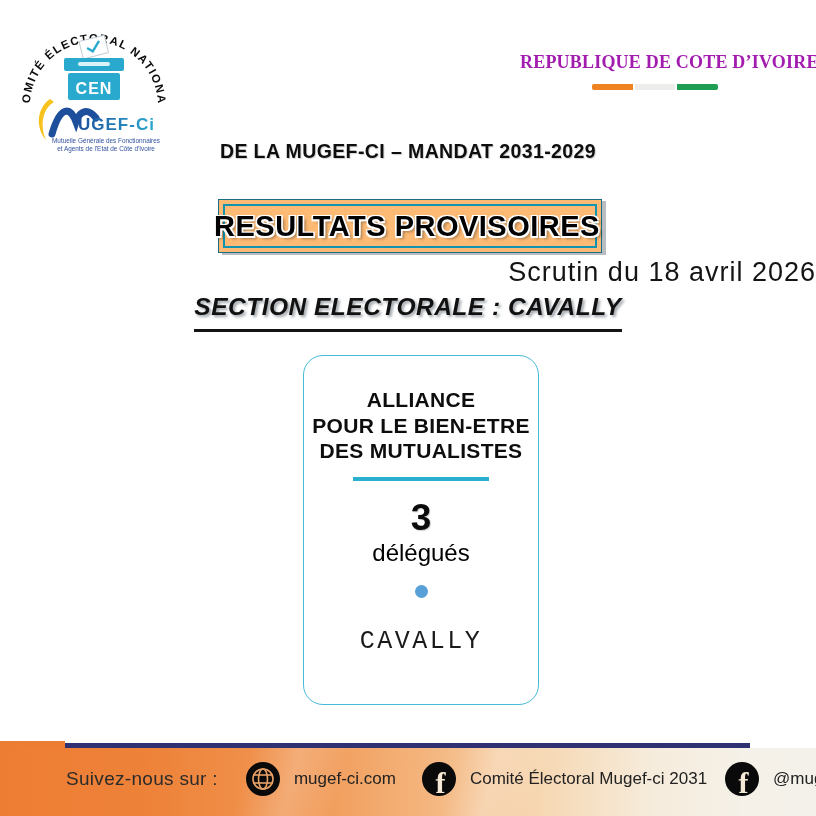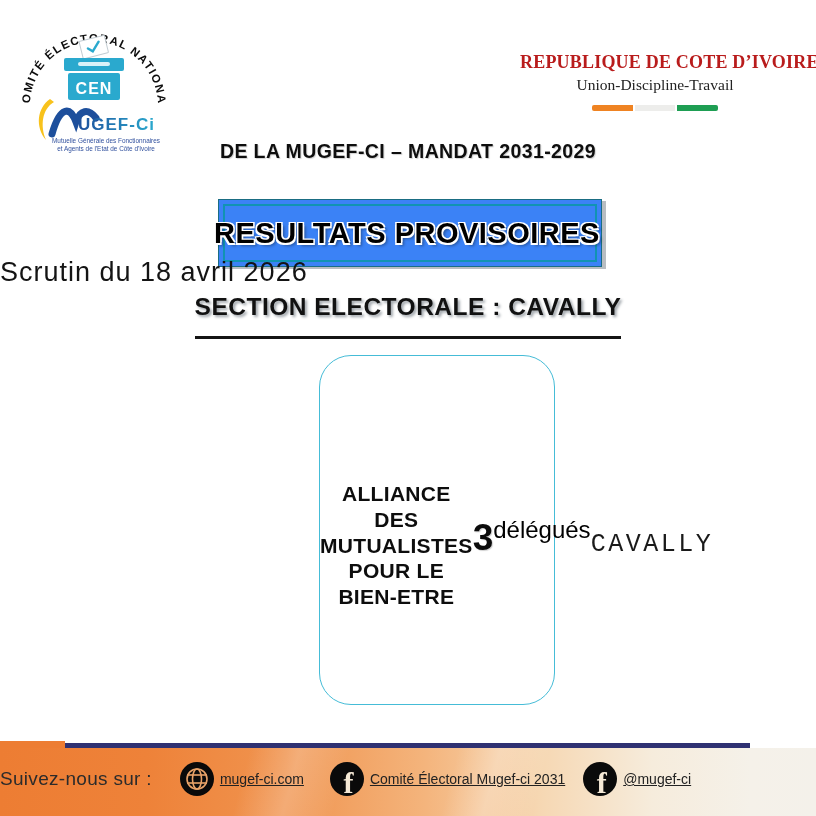--- a/index.html
+++ b/index.html
@@ -10,21 +10,21 @@
     font-family:"Liberation Sans", sans-serif; color:#111;
   }
 
   
   .logo { position:absolute; left:14px; top:4px; width:160px; height:152px; }
 
   
   .republic { position:absolute; left:520px; top:52px; width:270px; text-align:center; }
   .republic-name {
     font-family:"Liberation Serif", serif; font-weight:bold;
-    font-size:18px; color:#b91c1c; letter-spacing:0.2px; white-space:nowrap;
+    font-size:18px; color:#a21caf; letter-spacing:0.2px; white-space:nowrap;
   }
   .republic-motto {
     font-family:"Liberation Serif", serif; font-size:15.5px; color:#222; margin-top:3px;
   }
   .flag { width:126px; height:6px; margin:11px auto 0; display:flex; }
   .flag span { flex:1; }
   .flag .f-orange { background:#ef8322; border-radius:2px 0 0 2px; margin-right:2px;}
   .flag .f-white  { background:#ededeb; }
   .flag .f-green  { background:#1e9e53; border-radius:0 2px 2px 0; margin-left:2px;}
 
@@ -32,22 +32,22 @@
   .election-title {
     position:absolute; top:140px; left:0; width:100%;
     text-align:center; font-weight:bold; color:#0e0e0e;
     font-size:19.5px; line-height:1.16; letter-spacing:0.4px;
     text-shadow:1px 1px 1px #d2d2d2;
   }
   .title-line1::first-letter { font-size:26px; }
 
   
   .banner {
-    position:absolute; left:218px; top:199px; width:384px; height:68px;
-    background:#3b82f6; border:1px solid #1a6d83;
+    position:absolute; left:218px; top:199px; width:384px; height:54px;
+    background:#fdba74; border:1px solid #1a6d83;
     box-shadow:4px 2px 0 rgba(125,134,143,0.55);
     padding:4px;
   }
   .banner-inner {
     width:100%; height:100%; border:2px solid #1193b2;
     display:flex; align-items:center; justify-content:center;
   }
   .banner-text {
     font-size:29px; font-weight:bold; color:#000; letter-spacing:0.5px;
     white-space:nowrap;
@@ -56,38 +56,39 @@
                 3px 3px 3px rgba(0,0,0,0.35);
   }
   .banner-cursor {
     display:inline-block; width:3px; height:36px; background:#0c0c0c;
     margin-left:6px; vertical-align:middle;
   }
 
   
   .scrutin {
     position:absolute; top:257px; left:0; width:100%;
-    text-align:left; font-size:27px; color:#141414; letter-spacing:1px;
+    text-align:right; font-size:27px; color:#141414; letter-spacing:1px;
   }
 
   
   .section-heading {
     position:absolute; top:293px; left:0; width:100%;
     text-align:center; font-size:24.5px; font-weight:bold; letter-spacing:0.5px;
   }
   .section-heading span {
-    border-bottom:3px solid #141414; padding-bottom:16px;
+    border-bottom:3px solid #141414; padding-bottom:9px;
     text-shadow:2px 2px 3px #9aa0a6;
+    font-style:italic;
   }
 
   
   .result-card {
-    position:absolute; left:319px; top:355px; width:236px; height:350px;
-    border:1.5px solid #45bcd7; border-radius:32px;
-    display:flex; flex-direction:row; align-items:center;
+    position:absolute; left:303px; top:355px; width:236px; height:350px;
+    border:1.5px solid #45bcd7; border-radius:20px;
+    display:flex; flex-direction:column; align-items:center;
   }
   .party-name {
     margin-top:31px; text-align:center; font-weight:bold;
     font-size:21px; line-height:1.22; color:#0d0d0d; letter-spacing:0.3px;
   }
   .card-rule { width:136px; height:4px; background:#29b0cf; margin-top:13px; }
   .delegate-count {
     margin-top:16px; font-size:37px; font-weight:bold; color:#0b0b0b;
     text-shadow:1px 1px 1px #cfcfcf;
   }
@@ -110,25 +111,25 @@
     background:
       linear-gradient(105deg, rgba(255,255,255,0) 30%, rgba(255,255,255,0.22) 36%,
         rgba(255,255,255,0) 42%, rgba(255,255,255,0) 55%, rgba(255,255,255,0.25) 60%,
         rgba(255,255,255,0) 66%),
       linear-gradient(90deg, #ed7d33 0%, #ee8239 18%, #f0944f 35%,
         #f4b47c 52%, #f6d7b2 66%, #f6ecdc 80%, #f5f1e9 92%, #f4f1ea 100%);
     display:flex; align-items:center;
   }
   .footer-content {
     display:flex; align-items:center; width:100%;
-    padding-right:8px; margin-top:-6px;
+    padding-left:66px; padding-right:8px; margin-top:-6px;
   }
   .follow-label { font-size:19px; color:#2b2b2b; letter-spacing:0.3px; white-space:nowrap; }
   .footer-item { display:flex; align-items:center; white-space:nowrap; }
-  .footer-text { font-size:14px; color:#222; margin-left:6px;text-decoration:underline; }
+  .footer-text { font-size:17px; color:#222; margin-left:14px; }
   .icon-circle {
     width:34px; height:34px; border-radius:50%; background:#0a0a0a;
     display:flex; align-items:center; justify-content:center; flex:0 0 auto;
   }
   .fb-f {
     font-family:"Liberation Serif", serif;
     color:#f5e9d6; font-size:30px; font-weight:bold; line-height:1;
     margin-top:8px; margin-left:3px;
   }
   .sp1 { margin-left:28px; }
@@ -171,21 +172,20 @@
         <path d="M38 130 C 46 102 56 102 62 118 C 66 106 74 104 82 114" stroke="#1d4f9c" stroke-width="7" fill="none" stroke-linecap="round"></path>
         <text x="64" y="126" font-size="17" font-weight="bold" fill="url(#wordGrad)" letter-spacing="1">UGEF-Ci</text>
         <text x="92" y="139" text-anchor="middle" font-size="6.4" fill="#31519e">Mutuelle Générale des Fonctionnaires</text>
         <text x="92" y="147" text-anchor="middle" font-size="6.4" fill="#31519e">et Agents de l'Etat de Côte d'Ivoire</text>
       </g>
     </svg>
   </div>
 
   <div class="republic">
     <div class="republic-name">REPUBLIQUE DE COTE D’IVOIRE</div>
-    <div class="republic-motto">Union-Discipline-Travail</div>
     <div class="flag">
       <span class="f-orange"></span>
         <span class="f-white"></span>
         <span class="f-green"></span>
     </div>
   </div>
 
   <div class="election-title">
     <div class="title-line2">DE LA MUGEF-CI – MANDAT 2031-2029</div>
   </div>
@@ -199,22 +199,22 @@
 
   <div class="scrutin">Scrutin du 18 avril 2026</div>
 
   <div class="section-heading">
     <span>SECTION ELECTORALE : CAVALLY</span>
   </div>
 
   <div class="result-card">
     <div class="party-name">
       <div>ALLIANCE</div>
+      <div>POUR LE BIEN-ETRE</div>
       <div>DES MUTUALISTES</div>
-      <div>POUR LE BIEN-ETRE</div>
     </div>
     <div class="card-rule"></div>
     <div class="delegate-count">3</div>
     <div class="delegate-label">délégués</div>
     <div class="dot"></div>
     <div class="locality">CAVALLY</div>
   </div>
 
   <div class="orange-notch"></div>
   <div class="navy-line"></div>

